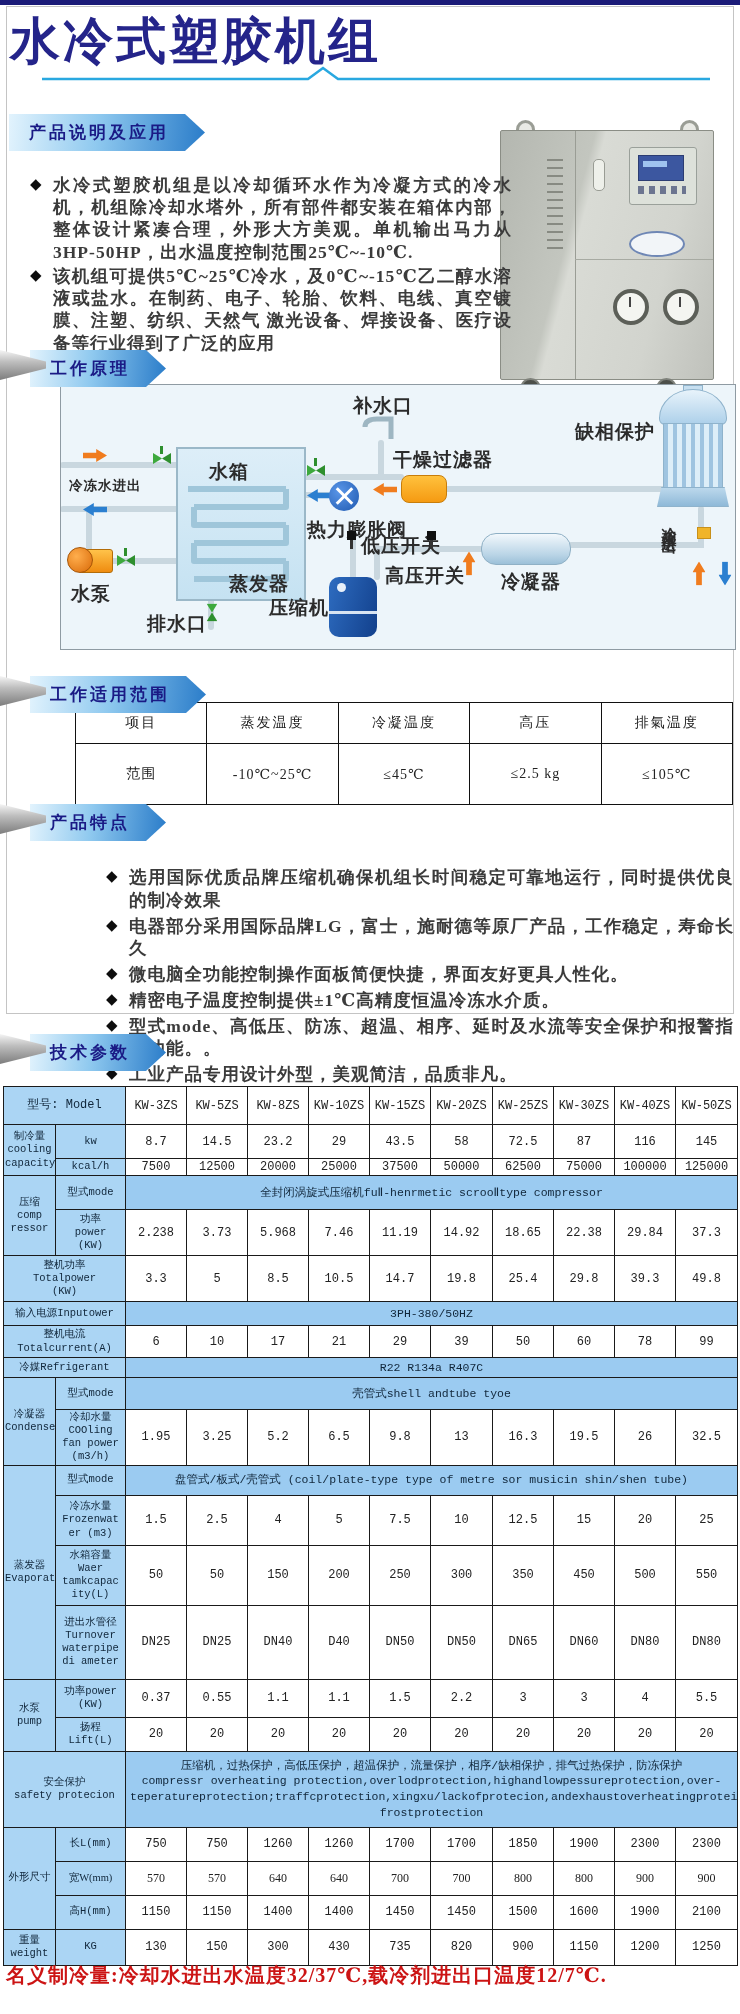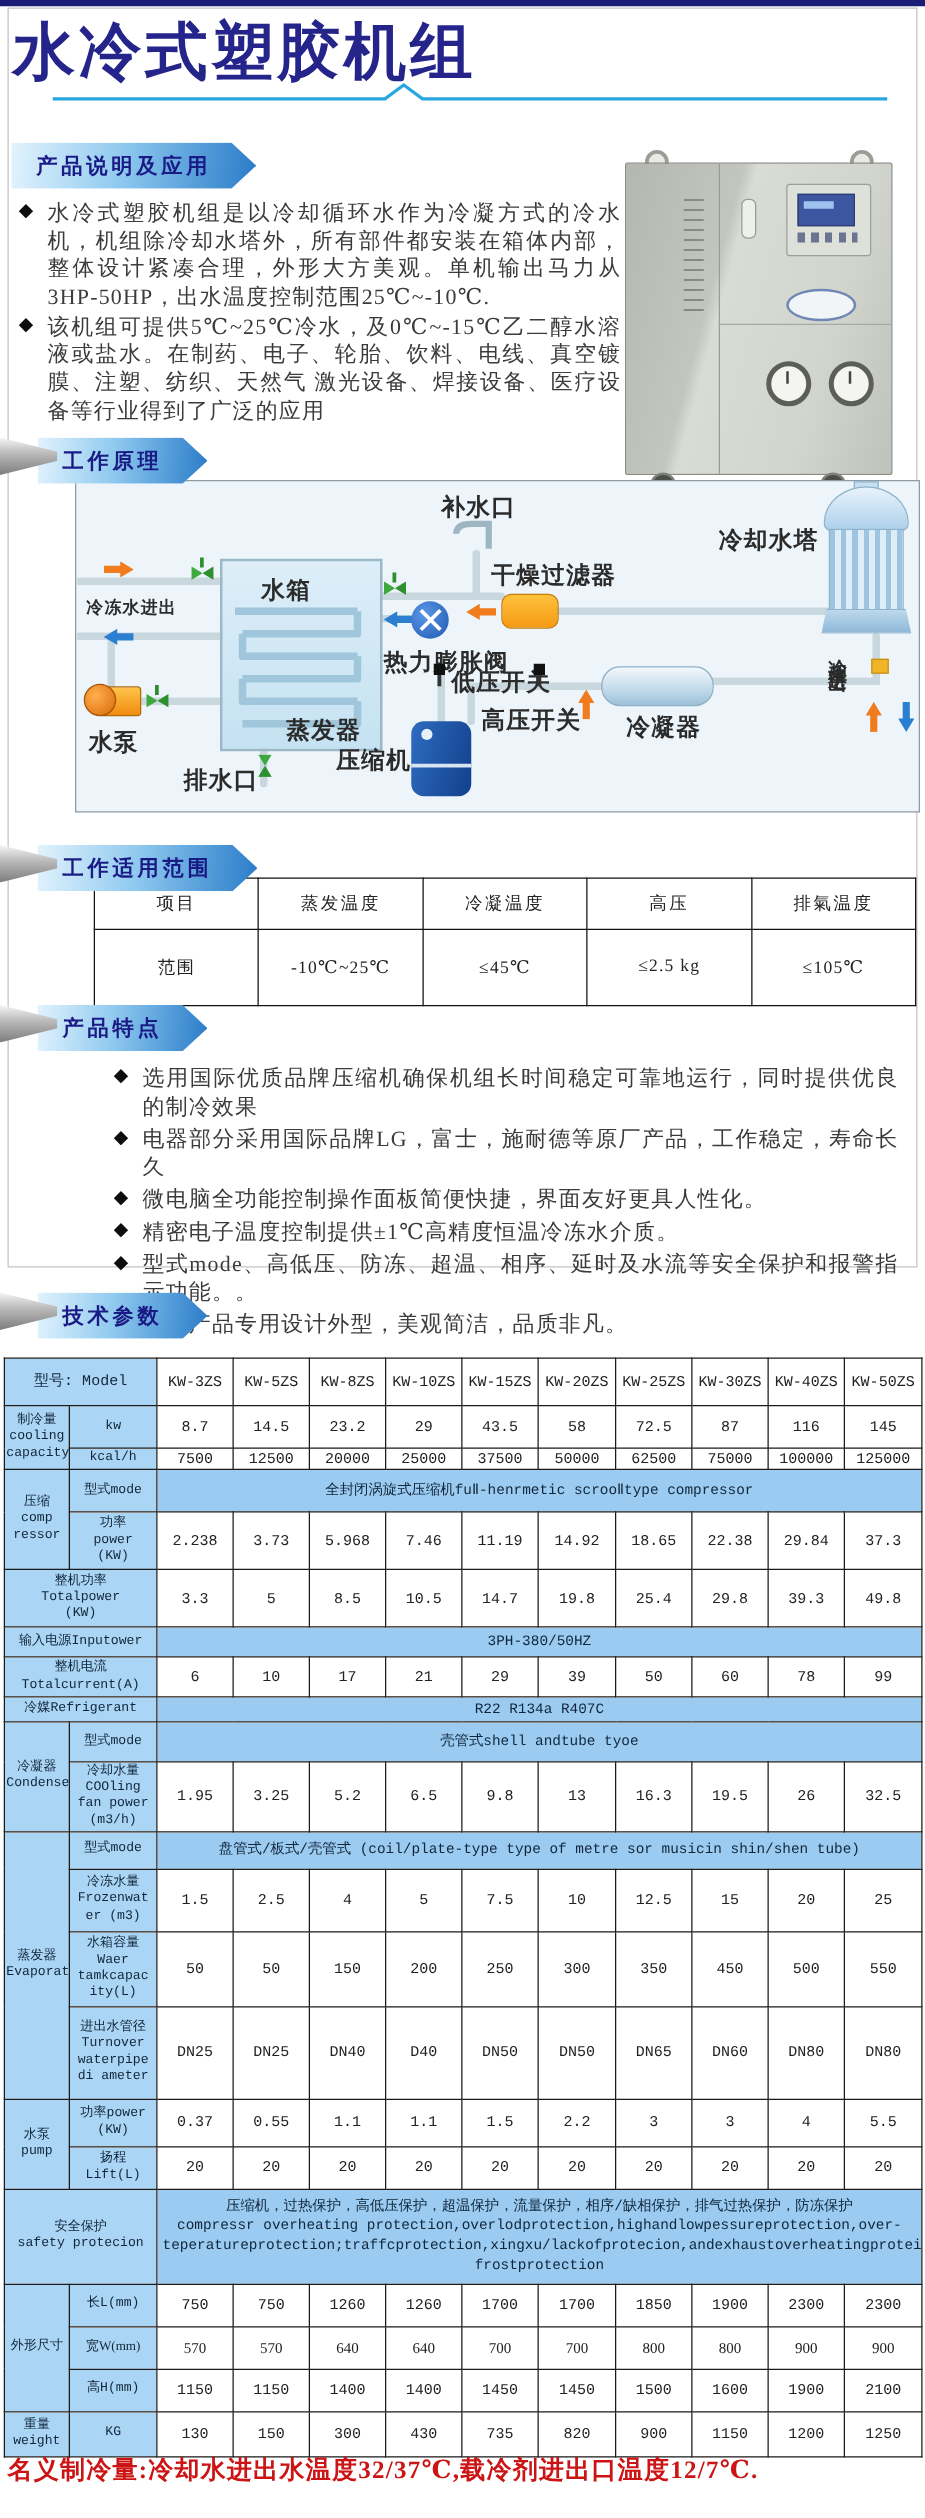--- a/index.html
+++ b/index.html
@@ -17,21 +17,21 @@
   .sec{position:absolute;display:flex;align-items:flex-start;height:34px;}
   .cone{width:46px;height:30px;margin-right:-16px;z-index:2;
         background:linear-gradient(180deg,#f5f5f5 0%,#bdbdbd 40%,#7d7d7d 100%);
         clip-path:polygon(0 0,100% 38%,100% 62%,0 100%);}
   .abox{position:relative;z-index:1;background:linear-gradient(95deg,#e2f3fd 0%,#8fc9ef 45%,#2a7cc9 100%);
         clip-path:polygon(0 0,calc(100% - 20px) 0,100% 50%,calc(100% - 20px) 100%,0 100%);
         padding:7px 36px 7px 20px;font-weight:bold;color:#1a1a85;font-size:17px;letter-spacing:3px;
         font-family:"Liberation Sans","DejaVu Sans",sans-serif;}
 
   
-  .blist{list-style:none;margin:1px;padding:0;}
+  .blist{list-style:none;margin:16px;padding:0;font-weight:bold;}
   .blist li{position:relative;padding-left:23px;font-size:17.5px;line-height:1.27;color:#3b3b3b;
             text-align:justify;letter-spacing:1px;margin-bottom:2px;}
   .blist li::before{content:"◆";position:absolute;left:0;top:1px;font-size:15px;color:#0d0d0d;}
   .flist li{line-height:1.3;margin-bottom:3px;}
 
   
   .machine{position:absolute;left:498px;top:116px;width:226px;height:278px;}
   .m-eye{position:absolute;top:4px;width:13px;height:13px;border:3px solid #9a9d95;border-radius:50%;background:#e9eae5;}
   .m-body{position:absolute;left:2px;top:14px;width:212px;height:248px;border:1px solid #8a8d85;border-radius:2px;
           background:linear-gradient(105deg,#b4b7b0 0%,#c3c6bf 34%,#d9dbd5 38%,#d2d4ce 72%,#bfc1bb 100%);}
@@ -222,21 +222,21 @@
         <span class="ph"></span>
         <span class="pc"></span>
       </div>
     <div class="dlabel" style="left:10px;top:196px">水泵</div>
     <div class="valve" style="left:56px;top:170px">
         <span class="vstem"></span>
       </div>
     <div class="valve" style="left:142px;top:222px;transform:rotate(90deg)"></div>
     <div class="dlabel" style="left:86px;top:226px">排水口</div>
 
-    <div class="dlabel" style="left:514px;top:34px">冷却水塔</div>
+    <div class="dlabel" style="left:514px;top:34px">缺相保护</div>
     <div class="tower">
       <span class="tcap"></span>
         <span class="tdome"></span>
         <span class="tbody"></span>
         <span class="tbase"></span>
     </div>
     <div class="vtext" style="left:598px;top:130px">冷却水进出</div>
     <div class="yellowblock" style="left:636px;top:142px"></div>
     <div class="ar o" style="left:626px;top:182px;transform:rotate(-90deg)"></div>
     <div class="ar b" style="left:652px;top:182px;transform:rotate(90deg)"></div>

